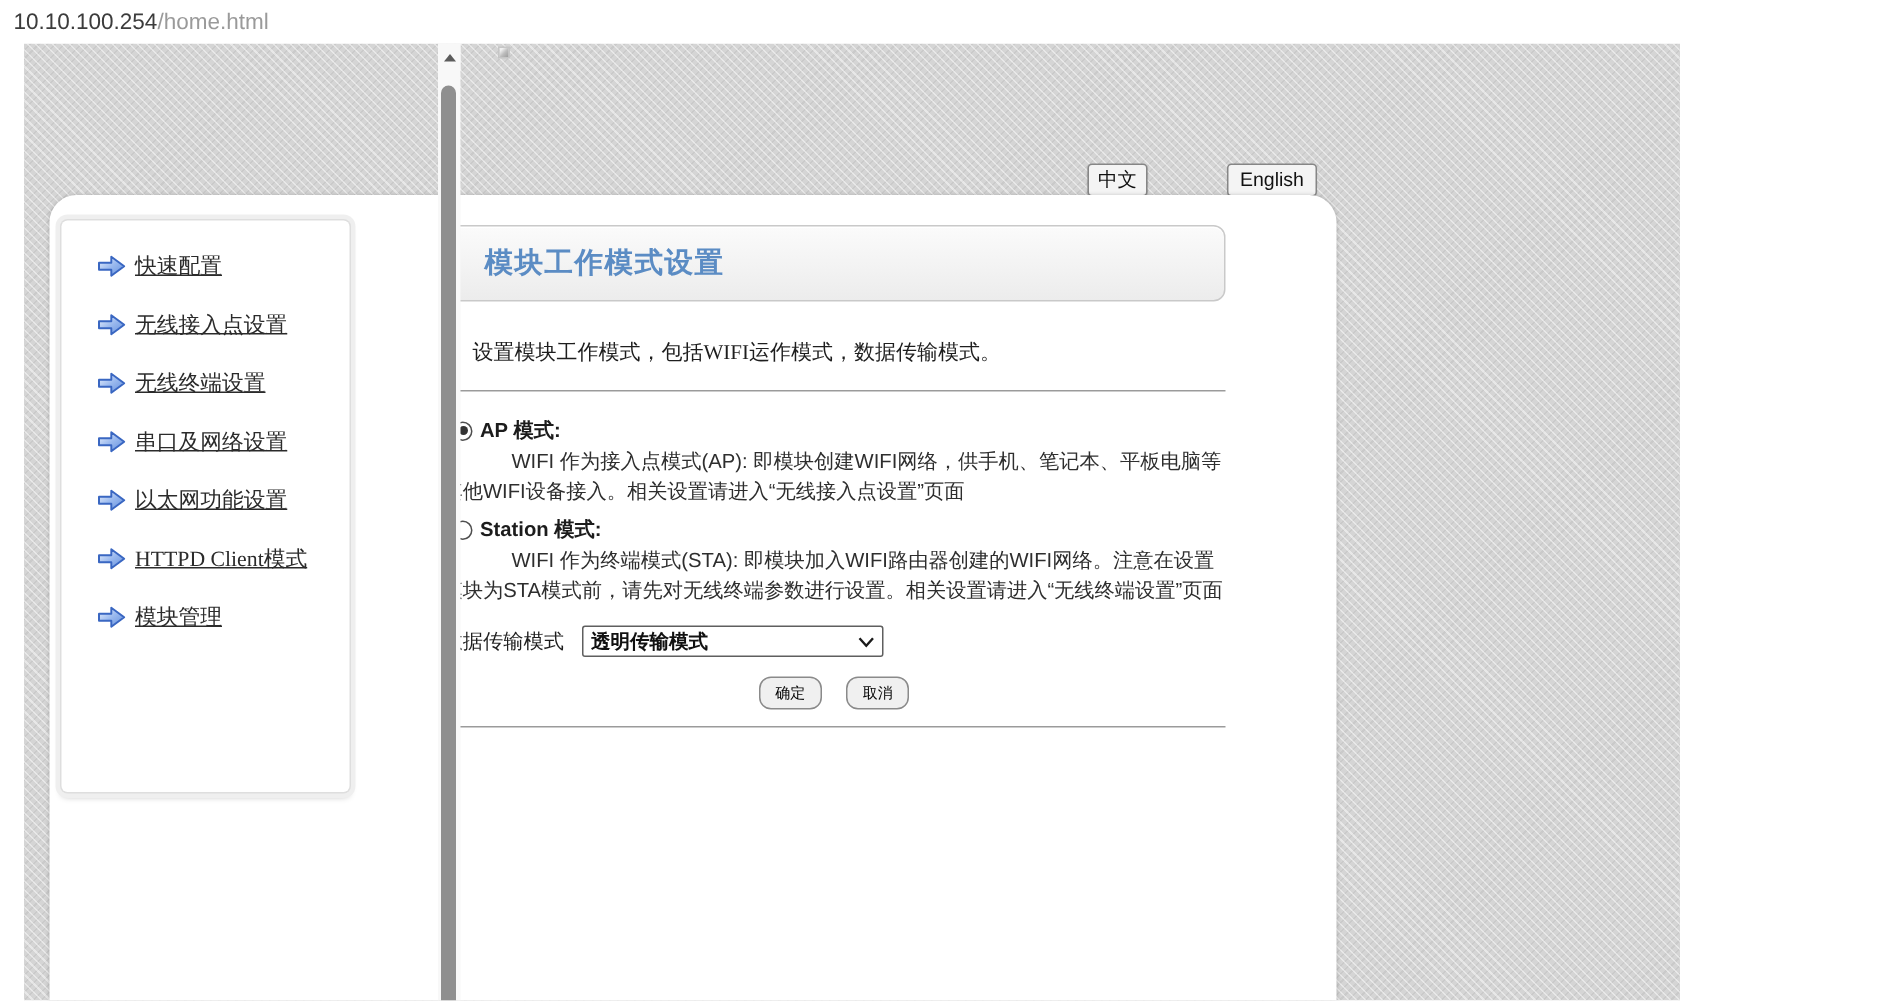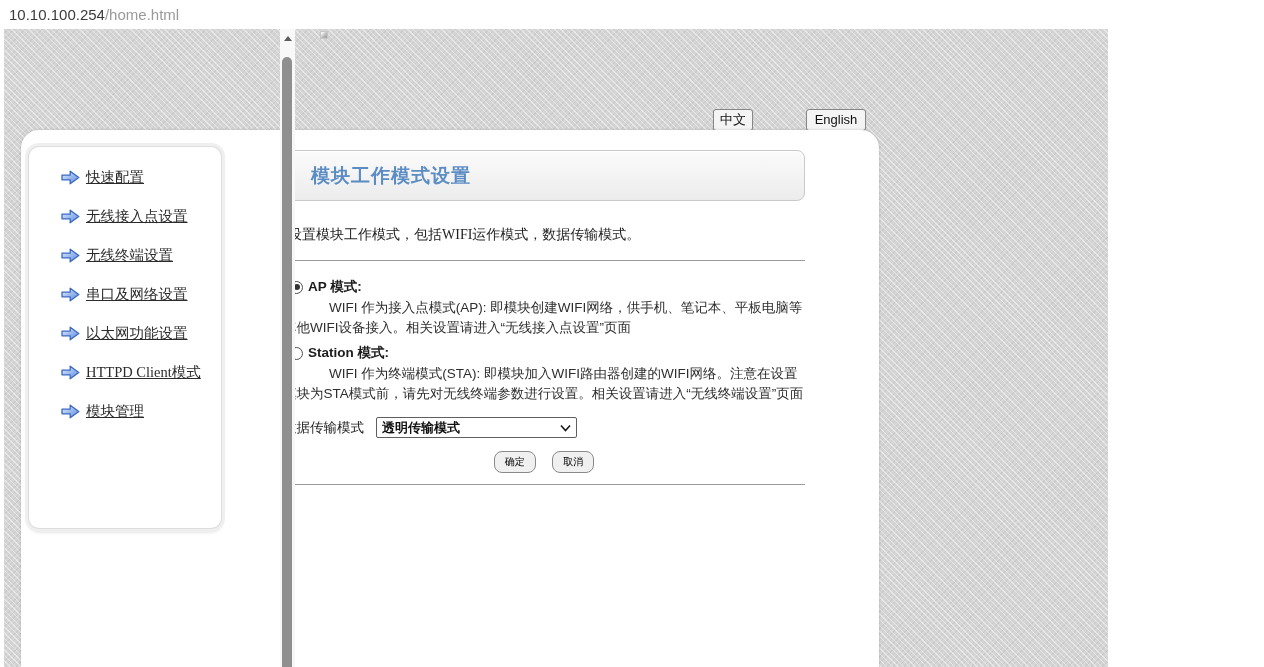--- a/index.html
+++ b/index.html
@@ -5,21 +5,21 @@
   * { margin:0; padding:0; box-sizing:border-box; }
   html,body { width:1264px; height:667px; overflow:hidden; }
   body { font-family:"Liberation Sans", sans-serif; position:relative; background:#fff; }
 
   
   .topbar { position:absolute; left:0; top:0; width:1264px; height:29px; background:#fff; z-index:5;border-radius:10px; }
   .urltext { position:absolute; left:9px; top:0; line-height:29px; font-size:15px; color:#3c3c3c; }
   .urltext .path { color:#9a9a9a; }
 
   
-  .stage { position:absolute; left:4px; top:29px; width:1104px; height:638px;
+  .stage { position:absolute; left:16px; top:29px; width:1104px; height:638px;
     background-color:#d5d5d5;
     background-image:
       repeating-linear-gradient(45deg, rgba(255,255,255,.45) 0 1px, rgba(255,255,255,0) 1px 4px),
       repeating-linear-gradient(-45deg, rgba(0,0,0,.05) 0 1px, rgba(0,0,0,0) 1px 4px);
   }
 
   
   .scrollbar { position:absolute; left:293px; top:29px; width:15px; height:638px; background:#f8f8f8; z-index:6; }
   .sb-up { position:absolute; left:0; top:0; width:15px; height:18px; background:#f8f8f8; display:flex; align-items:center; justify-content:center; }
   .sb-up-tri { width:0; height:0; border-left:4px solid transparent; border-right:4px solid transparent; border-bottom:5px solid #5c5c5c; }
@@ -36,35 +36,35 @@
     box-shadow:0 1px 1px rgba(0,0,0,.15); }
   .lang-zh { left:709px; width:40px; }
   .lang-en { left:802px; width:60px; }
 
   
   .content { position:absolute; left:17px; top:101px; width:858px; height:537px;
     background:#fff; border-radius:18px 18px 0 0; box-shadow:0 0 3px rgba(0,0,0,.18); }
 
   
   .sidebar { position:absolute; left:8px; top:17px; width:192px; height:381px;
-    background:#fff; border-radius:10px;
+    background:#fff; border-radius:4px;
     box-shadow:0 0 0 1px #dedede, 0 0 0 4px #efefef, 0 3px 4px rgba(0,0,0,.25);
-    padding:19px 0 0 32px; }
+    padding:19px 0 0 24px; }
   .menu-item { display:flex; align-items:center; height:22px; margin-bottom:17px; cursor:pointer; }
   .menu-item .arrow { width:19px; height:15px; margin-right:6px; flex:0 0 auto; }
   .menu-item a { font-family:"Liberation Serif", serif; font-size:14.5px; color:#2b2b2b;
     text-decoration:underline; white-space:nowrap; }
 
   
   .main { position:absolute; left:262px; top:0; width:522px; }
   .panel-header { margin-top:20px; height:51px; border:1px solid #c9c9c9; border-radius:8px;
     background:linear-gradient(#fbfbfb,#ececec); box-shadow:inset 0 1px 0 #fff; }
   .panel-title { padding-left:27px; line-height:49px; font-size:19px; font-weight:bold;
     color:#5b8cc4; letter-spacing:1px; }
-  .desc { margin-top:25px; padding-left:5px; font-family:"Liberation Serif", serif;
+  .desc { margin-top:25px; padding-left:20px; font-family:"Liberation Serif", serif;
     font-size:14px; color:#1e1e1e; }
   .rule { border:none; border-top:1px solid #9b9b9b; margin-top:16px; }
   .rule2 { border:none; border-top:1px solid #9b9b9b; margin-top:11px; }
 
   .mode-row { display:flex; align-items:center; margin-top:17px;text-align:right; }
   .mode-row.second { margin-top:6px; }
   .radio { width:13px; height:13px; border:1.5px solid #4e4e4e; border-radius:50%;
     background:#fff; margin:0 5px 0 7px; position:relative; flex:0 0 auto; cursor:pointer; }
   .radio.checked::after { content:""; position:absolute; left:2.5px; top:2.5px; width:6px; height:6px;
     border-radius:50%; background:#333; }

